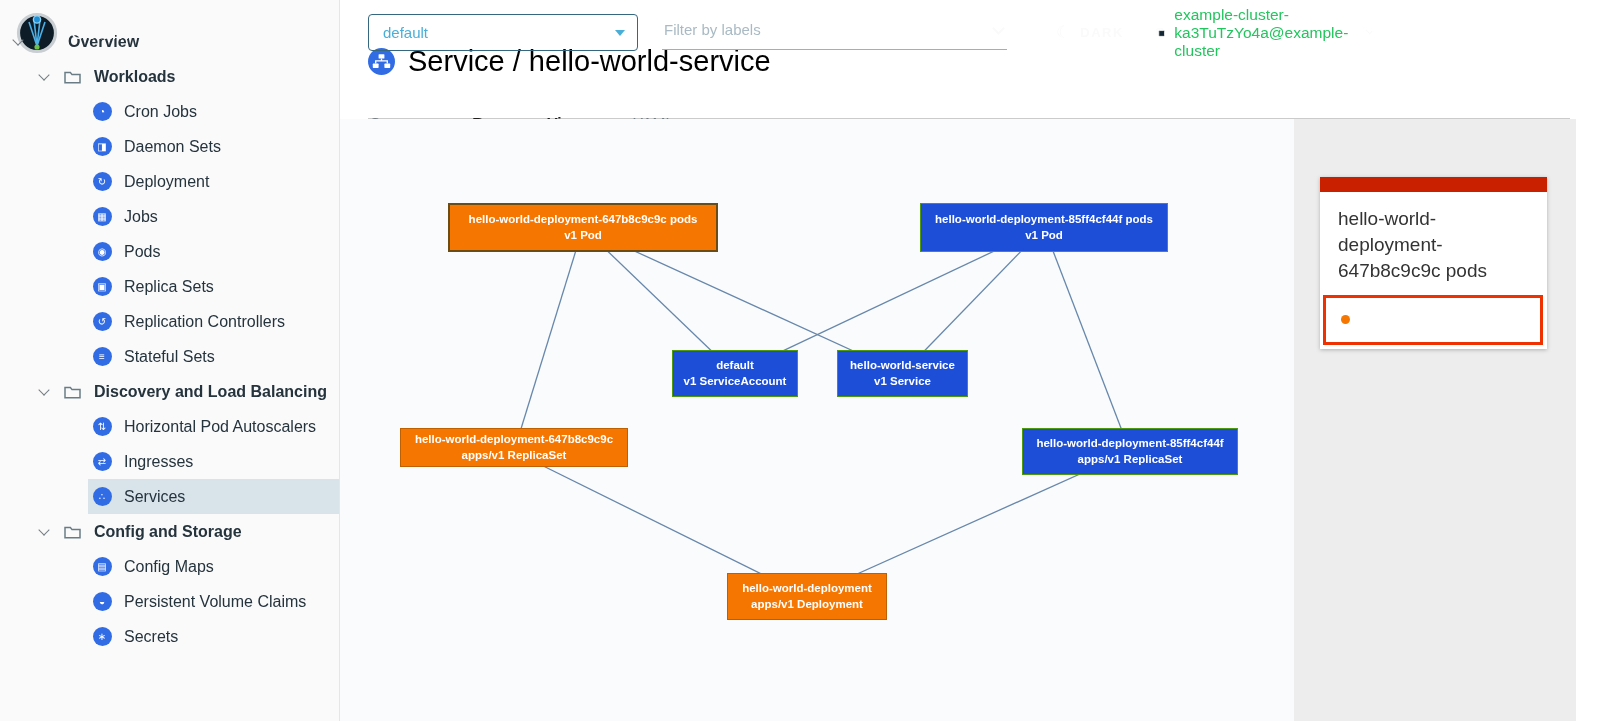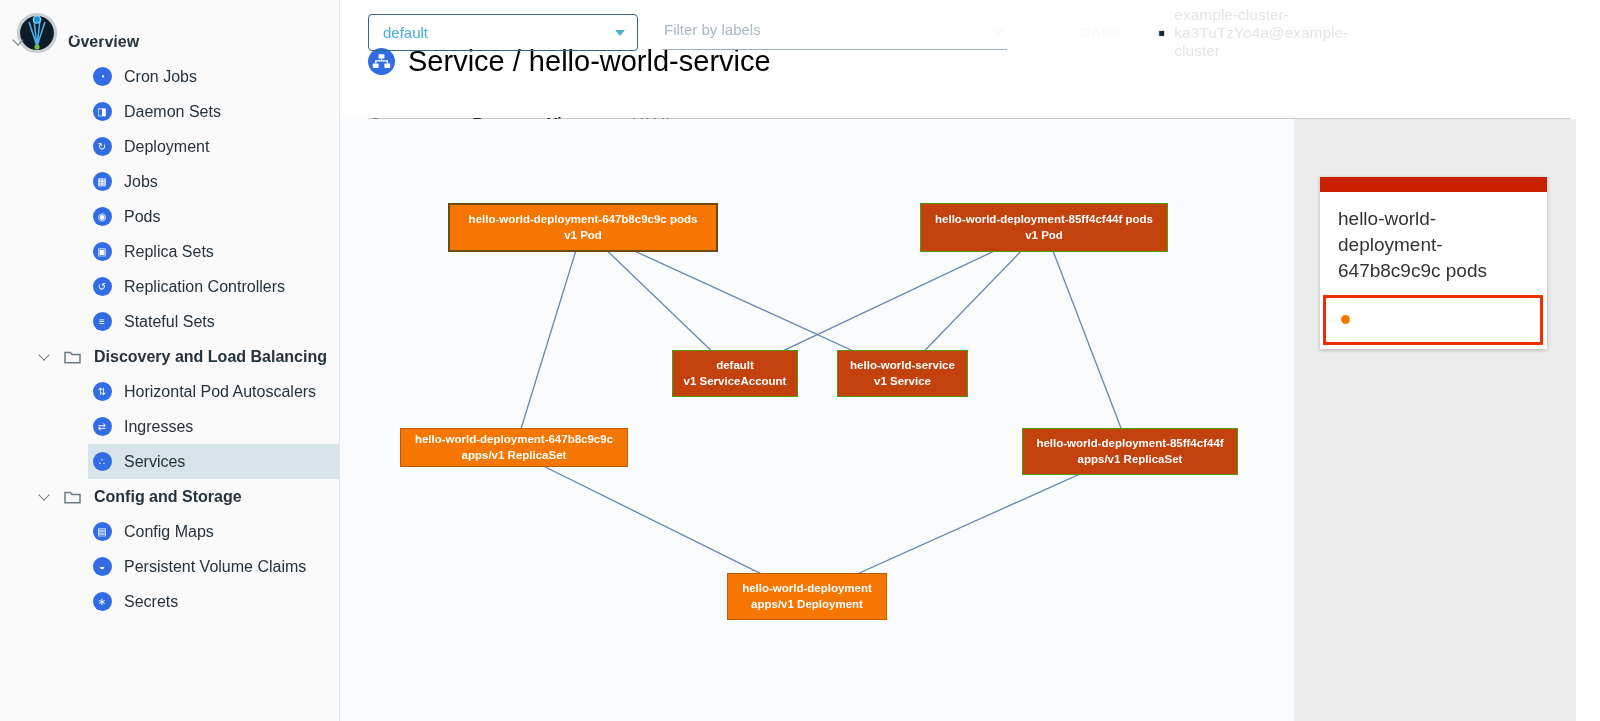--- a/index.html
+++ b/index.html
@@ -41,21 +41,21 @@
   .filter-wrap input::placeholder { color:#a9bac4; }
   .chev {
     display:inline-block; width:9px; height:9px;
     border-left:2px solid #fafafa; border-bottom:2px solid #fafafa;
     transform:rotate(-45deg); margin:0 4px 8px 0;
   }
   .theme-toggle { position:absolute; left:1056px; top:0; height:65px; display:flex; align-items:center; gap:9px; cursor:pointer; }
   .moon { font-size:17px; color:#fafafa; line-height:1; }
   .theme-label { font-size:13px; font-weight:bold; letter-spacing:1.5px; color:#fafafa; }
   .cluster-sel { position:absolute; left:1156px; top:0; height:65px; display:flex; align-items:center; gap:9px; cursor:pointer; }
-  .cluster-label { font-size:15.5px; color:#e5e5e5; }
+  .cluster-label { font-size:15.5px; color:#22c55e; }
   .chev-sm {
     display:inline-block; width:6px; height:6px;
     border-left:1.5px solid #fafafa; border-bottom:1.5px solid #fafafa;
     transform:rotate(-45deg); margin-bottom:3px;
   }
 
   
   .body-row { flex:1; display:flex; min-height:0; }
 
   
@@ -95,21 +95,21 @@
 
   .content-body { flex:1; display:flex; min-height:0; }
   .graph-area { position:relative; width:954px; flex:none; background:#fafbfc; }
   .graph-area svg.edges { position:absolute; left:0; top:0; }
   .gnode {
     position:absolute; display:flex; flex-direction:column; align-items:center; justify-content:center;
     color:#fff; font-size:11.5px; font-weight:bold; text-align:center; line-height:1.35; cursor:pointer;
     padding:2px 6px;
   }
   .gnode.orange { background:#f57600; border:1px solid #c05f00; }
-  .gnode.green  { background:#c2410c; border:1px solid #509a0e; }
+  .gnode.green  { background:#1d4ed8; border:1px solid #509a0e; }
   .gnode.sel { border:2px solid #6b4c16; }
 
   
   .detail-panel { width:282px; flex:none; background:#ededed; position:relative; }
   .gutter { width:24px; flex:none; background:#fff; }
   .detail-card {
     position:absolute; left:26px; top:58px; width:227px;
     background:#fff; box-shadow:0 1px 4px rgba(0,0,0,.25);
   }
   .card-accent { height:15px; }
@@ -166,20 +166,29 @@
     <nav class="sidebar" id="sidebar">
         <div class="nav-row depth-root">
           <span class="tchev"></span>
           <span class="nav-ico-wrap">
             <svg width="19" height="17" viewBox="0 0 19 17">
               <rect x="9.5" y="1" width="7.5" height="7" rx="1" fill="#fafafa" stroke="#697c86" stroke-width="1.5"></rect>
               <path d="M2 7 L7.5 3.5 L12.5 7.8 L10.5 15.5 L3 14.5 Z" fill="#fafafa" stroke="#697c86" stroke-width="1.5"></path>
             </svg>
           </span>
           <span class="nav-label">Overview</span>
+        </div>
+        <div class="nav-row depth-group">
+          <span class="tchev"></span>
+          <span class="nav-ico-wrap">
+            <svg width="17" height="14" viewBox="0 0 17 14">
+              <path d="M1 4 V12.8 H16 V4.6 H8 L6.4 2.6 H1 Z" fill="none" stroke="#697c86" stroke-width="1.5"></path>
+            </svg>
+          </span>
+          <span class="nav-label">Workloads</span>
         </div>
         <div class="nav-row depth-leaf">
           <span class="nav-ico-wrap">
             <span class="k8s-ico">◔</span>
           </span>
           <span class="nav-label">Cron Jobs</span>
         </div>
         <div class="nav-row depth-leaf">
           <span class="nav-ico-wrap">
             <span class="k8s-ico">◨</span>

